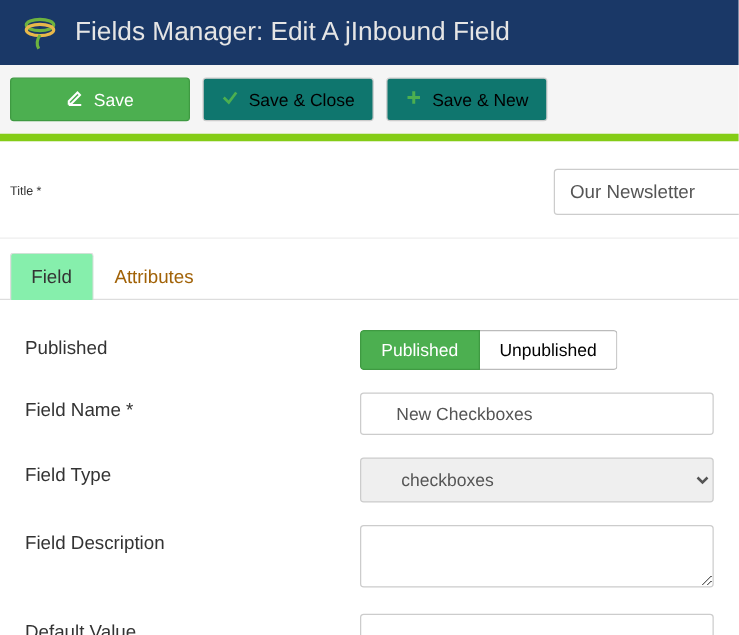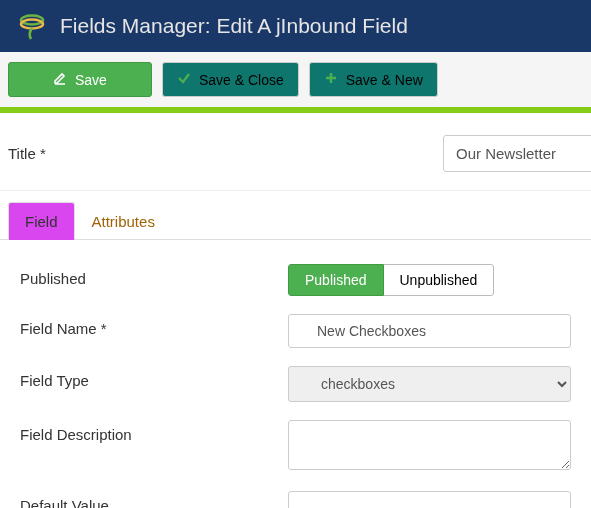--- a/index.html
+++ b/index.html
@@ -10,26 +10,26 @@
   .header-title { font-size: 21px; font-weight: 400; }
 
   .toolbar { background: #f5f5f5; border-bottom: 6px solid #84cc16; padding: 10px 8px; display: flex; gap: 10px; }
   .btn { display: inline-flex; align-items: center; gap: 8px; padding: 6px 14px; border: 1px solid #ccc; background: #0f766e; border-radius: 3px; font-size: 14px; cursor: pointer; white-space: nowrap; }
   .btn-primary { background: #4caf50; border-color: #3f9a42; color: #fff; padding: 8px 44px; font-weight: 500; }
   .btn-icon { font-size: 14px; }
   .icon-green { color: #4caf50; font-weight: bold; }
   .icon-gold { color: #c09853; }
 
   .title-row { padding: 22px 8px 18px 8px; display: flex; align-items: center; gap: 0; border-bottom: 1px solid #eee; }
-  .title-label { flex: 0 0 auto; width: 435px; font-size: 15px; }
+  .title-label { flex: 0 0 auto; width: 435px; font-size: 10px; }
   .title-input { flex: 1; padding: 9px 12px; border: 1px solid #ccc; border-radius: 3px; font-size: 15px; color: #555; }
 
   .tabs { display: flex; border-bottom: 1px solid #ddd; padding: 0 8px; margin-top: 10px; }
   .tab { padding: 10px 16px; font-size: 15px; cursor: pointer; border: 1px solid transparent; border-bottom: none; position: relative; top: 1px; }
-  .tab.active { border-color: #ddd; background: #d946ef; border-radius: 3px 3px 0 0; color: #333; text-align: right; }
+  .tab.active { border-color: #ddd; background: #86efac; border-radius: 3px 3px 0 0; color: #333; text-align: right; }
   .tab.inactive { color: #a16207; }
 
   .form { padding: 24px 20px; }
   .form-row { display: flex; margin-bottom: 18px; }
   .form-label { flex: 0 0 268px; font-size: 15px; color: #333; padding-top: 6px; }
   .form-control-wrap { flex: 1; }
   
   .btn-group { display: inline-flex; border-radius: 3px; overflow: hidden; }
   .btn-group .toggle { padding: 7px 16px; border: 1px solid #bbb; background: #fff; font-size: 14px; cursor: pointer; }
   .btn-group .toggle.active { background: #4caf50; border-color: #3f9a42; color: #fff; }

